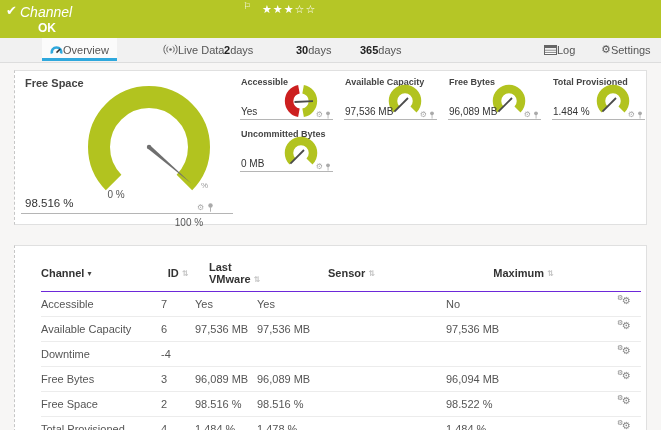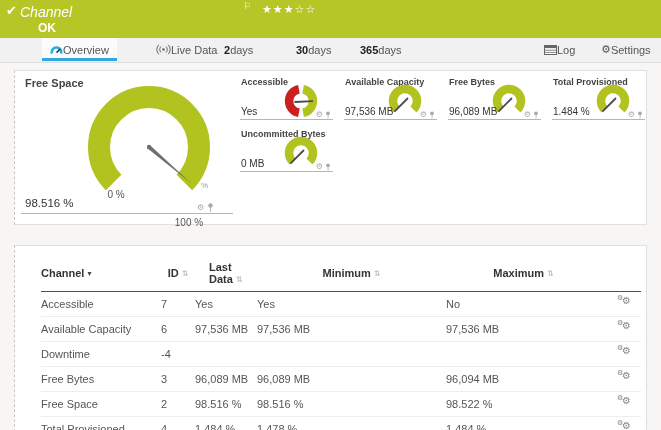--- a/index.html
+++ b/index.html
@@ -16,21 +16,21 @@
   .hdr .title{position:absolute;left:72px;top:3px;font-size:14px;font-weight:bold;white-space:nowrap;}
   .hdr .flag{position:absolute;left:243px;top:1px;font-size:9px;}
   .hdr .stars{position:absolute;left:262px;top:3px;font-size:11px;letter-spacing:1px;}
   .hdr .status{position:absolute;left:38px;top:21px;font-size:12px;font-weight:bold;}
   
   .tabbar{position:absolute;left:0;top:38px;width:661px;height:24px;background:#f1f1f1;border-bottom:1px solid #ddd;}
   .tab{position:absolute;top:0;height:23px;display:flex;align-items:center;font-size:11px;color:#555;cursor:pointer;white-space:nowrap;}
   .tab .num{font-weight:bold;color:#222;}
   .tab.active{background:#fbfbfb;padding:0 8px;}
   .tab.active::after{content:"";position:absolute;left:0;right:0;bottom:0;height:3px;background:#2fa8dd;}
-  #tab-overview{left:42px;} #tab-live{left:156px;} #tab-2d{left:224px;}
+  #tab-overview{left:42px;} #tab-live{left:163px;} #tab-2d{left:224px;}
   #tab-30d{left:296px;} #tab-365d{left:360px;text-align:center;} #tab-hist{left:434px;}
   #tab-log{left:544px;} #tab-settings{left:601px;}
   .tab .gearglyph{font-size:11px;color:#555;}
   
   .panel{position:absolute;background:#fff;border:1px solid #e0e0e0;border-left:1px dashed #c6c6c6;}
   #gauges-panel{left:14px;top:70px;width:631px;height:153px;}
   #table-panel{left:14px;top:245px;width:631px;height:200px;}
   
   .gmain{position:absolute;left:6px;top:4px;width:212px;height:139px;}
   .gmtitle{position:absolute;left:4px;top:2px;font-size:11px;font-weight:bold;color:#444;}
@@ -248,24 +248,24 @@
       </colgroup>
     <thead>
       <tr>
         <th class="l">
           <span>Channel</span><span class="caret">▾</span>
         </th>
         <th class="r">
           <span>ID</span><span class="sorti">⇅</span>
         </th>
         <th class="c3h">
-          <span>Last Data</span><span class="sorti">⇅</span>
+          <span>Last VMware</span><span class="sorti">⇅</span>
         </th>
         <th class="r">
-          <span>Minimum</span><span class="sorti">⇅</span>
+          <span>Sensor</span><span class="sorti">⇅</span>
         </th>
         <th class="r">
           <span>Maximum</span><span class="sorti">⇅</span>
         </th>
         <th></th>
       </tr>
     </thead>
     <tbody>
       <tr class="rowch">
         <td class="l">Accessible</td>

